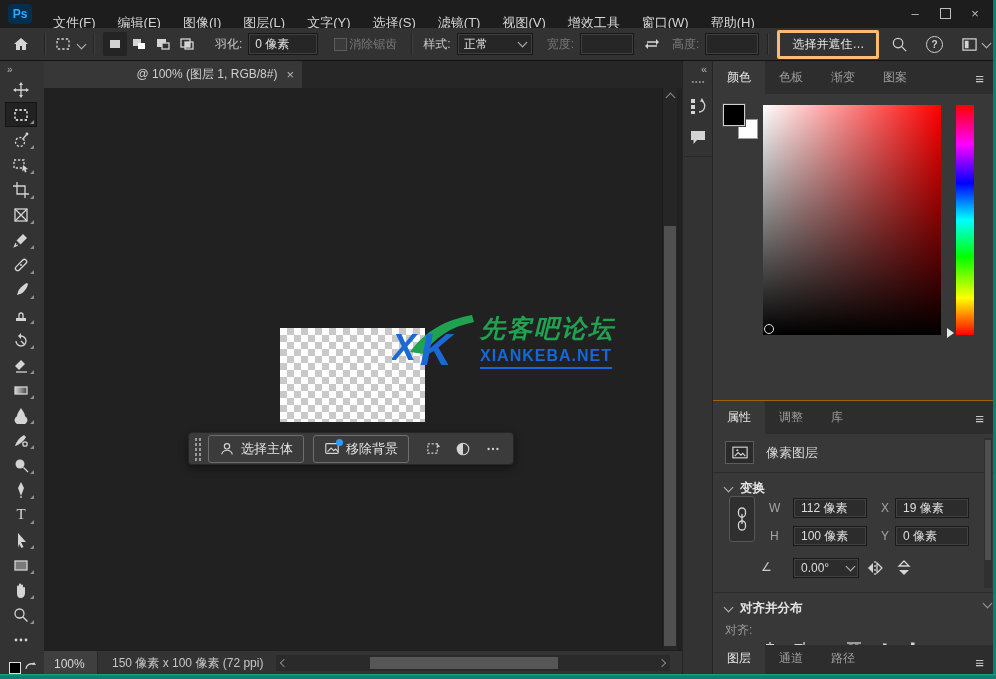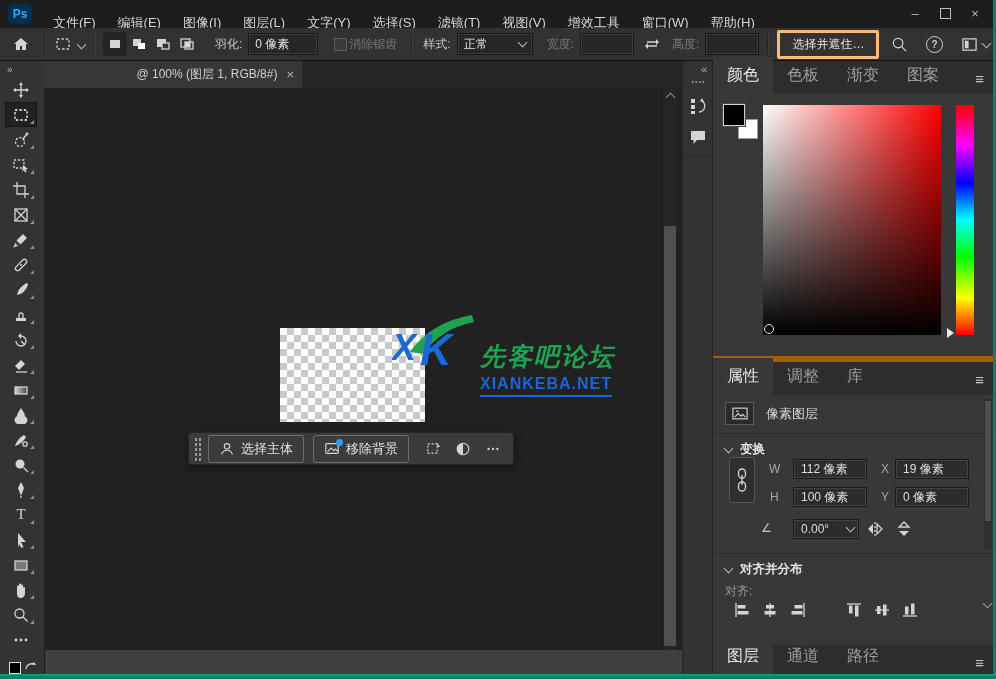--- a/index.html
+++ b/index.html
@@ -41,21 +41,21 @@
   
   .center{left:44px;top:61px;width:638px;height:614px;}
   .tabstrip{position:absolute;left:0;top:0;width:100%;height:27px;background:#262626;}
   .doctab{position:absolute;left:0;top:0;width:258px;height:27px;background:#373737;display:flex;align-items:center;
           justify-content:flex-end;padding-right:8px;box-sizing:border-box;font-size:12px;color:#cfcfcf;}
   .doctab .x{margin-left:9px;color:#b5b5b5;font-size:13px;}
   .canvas{position:absolute;left:0;top:27px;width:638px;height:562px;background:#212121;overflow:hidden;}
   .checker{position:absolute;left:236px;top:240px;width:145px;height:94px;
            background:conic-gradient(#c9c9c9 25%,#ffffff 25% 50%,#c9c9c9 50% 75%,#ffffff 75%);background-size:14px 14px;}
   .wm{position:absolute;left:348px;top:224px;display:flex;align-items:flex-start;}
-  .wmtxt{margin-left:6px;margin-top:28px;}
+  .wmtxt{margin-left:6px;}
   .wmtitle{font-size:25px;font-weight:bold;font-style:italic;letter-spacing:2px;}
   .wmurl{font-size:16px;font-weight:bold;letter-spacing:1px;border-bottom:2px solid;line-height:1.35;display:inline-block;text-align:center;}
   .ctaskbar{position:absolute;left:144px;top:344px;width:326px;height:33px;background:#3b3b3b;border:1px solid #262626;
             border-radius:4px;box-shadow:0 3px 8px rgba(0,0,0,.45);display:flex;align-items:center;box-sizing:border-box;}
   .draghandle{width:7px;height:24px;margin:0 7px 0 5px;
               background-image:radial-gradient(#9a9a9a 1px,transparent 1.3px);background-size:4px 5px;}
   .cbtn{position:relative;display:flex;align-items:center;gap:6px;border:1px solid #6e6e6e;border-radius:3px;
         padding:4px 10px;font-size:13px;color:#e3e3e3;margin-right:9px;}
   .bluedot{position:absolute;left:22px;top:3px;width:7px;height:7px;border-radius:50%;background:#2f9bff;}
   .cibtn{width:30px;height:24px;display:flex;align-items:center;justify-content:center;}
@@ -71,36 +71,36 @@
   .harrow{position:absolute;top:5px;width:5px;height:5px;border-left:1.5px solid #888;border-bottom:1.5px solid #888;}
   
   .dock{left:682px;top:61px;width:30px;height:614px;background:#333333;border-left:1px solid #242424;}
   .dockhead{text-align:right;padding:2px 7px 0 0;color:#b5b5b5;font-size:11px;letter-spacing:-1px;}
   .dockgroup{margin:2px 1px 0 1px;padding:3px 0 10px 0;border-bottom:1px solid #282828;display:flex;flex-direction:column;align-items:center;gap:12px;}
   .dockdots{width:14px;height:4px;background-image:radial-gradient(#8d8d8d .9px,transparent 1.1px);background-size:3.5px 4px;}
   
   .rightcol{left:712px;top:61px;width:281px;height:614px;background:#383838;border-left:1px solid #242424;
             display:flex;flex-direction:column;}
   .paneltabs{height:33px;background:#2d2d2d;display:flex;align-items:flex-end;position:relative;flex:none;}
-  .ptab{padding:8px 14px 8px 14px;font-size:16px;color:#9d9d9d;text-align:center;}
+  .ptab{padding:8px 14px 8px 14px;font-size:12px;color:#9d9d9d;text-align:center;}
   .ptab.active{background:#383838;color:#e6e6e6;}
   .pmenu{position:absolute;right:10px;top:9px;color:#c9c9c9;font-size:15px;}
   .colorpanel{height:295px;flex:none;position:relative;}
   .colorbody{position:relative;height:262px;}
   .fgbg{position:absolute;left:10px;top:10px;width:38px;height:38px;}
   .bgsw{position:absolute;left:15px;top:15px;width:18px;height:18px;background:#fff;border:1px solid #9a9a9a;}
   .fgsw{position:absolute;left:0;top:0;width:20px;height:20px;background:#000;border:1px solid #cfcfcf;outline:1px solid #4a4a4a;}
   .satsq{position:absolute;left:50px;top:11px;width:178px;height:230px;
          background:linear-gradient(to bottom,rgba(0,0,0,0),#000),linear-gradient(to right,#fff,#ff0000);}
   .satmark{position:absolute;left:1px;bottom:1px;width:8px;height:8px;border:1.5px solid #e8e8e8;border-radius:50%;}
   .huebar{position:absolute;left:243px;top:11px;width:18px;height:230px;
           background:linear-gradient(to bottom,#f00 0%,#f0f 17%,#00f 34%,#0ff 50%,#0f0 66%,#ff0 84%,#f00 100%);}
   .huearrow{position:absolute;left:234px;top:234px;width:0;height:0;border-left:7px solid #e8e8e8;
             border-top:5px solid transparent;border-bottom:5px solid transparent;}
-  .propspanel{flex:1;border-top:6px solid #a16207;position:relative;}
+  .propspanel{flex:1;border-top:1px solid #a16207;position:relative;margin-top:44px;}
   .propsbody{position:relative;font-size:12px;height:calc(100% - 33px);}
   .layerrow{position:absolute;left:12px;top:7px;display:flex;align-items:center;gap:12px;}
   .thumbbox{width:27px;height:21px;background:#2a2a2a;border:1px solid #5c5c5c;display:flex;align-items:center;justify-content:center;}
   .pdivider{position:absolute;left:0;width:100%;height:1px;background:#2b2b2b;}
   .secthead{position:absolute;left:12px;display:flex;align-items:center;gap:8px;font-weight:bold;color:#e3e3e3;font-size:12.5px;}
   .dchev{width:6px;height:6px;border-right:1.5px solid #b9b9b9;border-bottom:1.5px solid #b9b9b9;transform:rotate(45deg);margin-top:-3px;}
   .linkbox{position:absolute;left:16px;top:62px;width:24px;height:44px;background:#2f2f2f;border:1px solid #565656;border-radius:3px;
            display:flex;align-items:center;justify-content:center;}
   .tflabel{position:absolute;color:#a5a5a5;}
   .tffield{position:absolute;width:74px;height:20px;background:#2c2c2c;border:1px solid #191919;box-shadow:inset 0 0 0 1px #424242;
@@ -437,20 +437,32 @@
             </svg>
         </span>
       </div>
 
       <div class="vscroll">
         <span class="vup"></span>
         <div class="vthumb"></div>
       </div>
     </div>
 
+    <div class="statusbar">
+      <div class="zoombox">
+          <span>100%</span>
+        </div>
+      <span class="docinfo">150 像素 x 100 像素 (72 ppi)</span>
+      <span class="chev" style="transform:rotate(-45deg);margin-left:12px"></span>
+      <div class="hscroll">
+        <span class="harrow" style="left:5px;transform:rotate(45deg)"></span>
+        <div class="hthumb"></div>
+        <span class="harrow" style="right:5px;transform:rotate(-135deg)"></span>
+      </div>
+    </div>
   </div>
 
   <div class="abs dock">
     <div class="dockhead">«</div>
     <div class="dockgroup">
       <div class="dockdots"></div>
       <svg class="ic" width="20" height="20" viewBox="0 0 20 20">
           <rect class="f" x="3" y="3" width="4" height="4"></rect>
           <rect class="f" x="3" y="9" width="4" height="4"></rect>
           <rect class="f" x="3" y="15" width="4" height="3"></rect>

